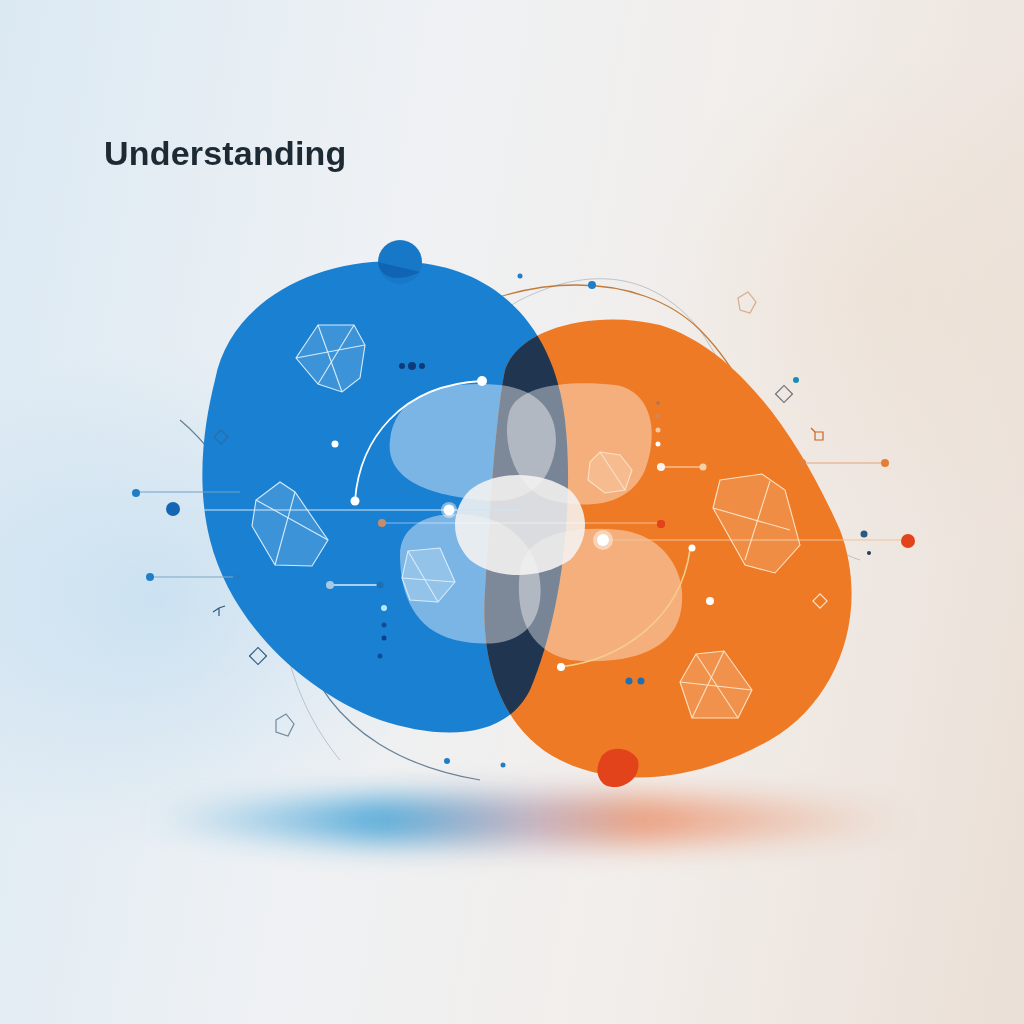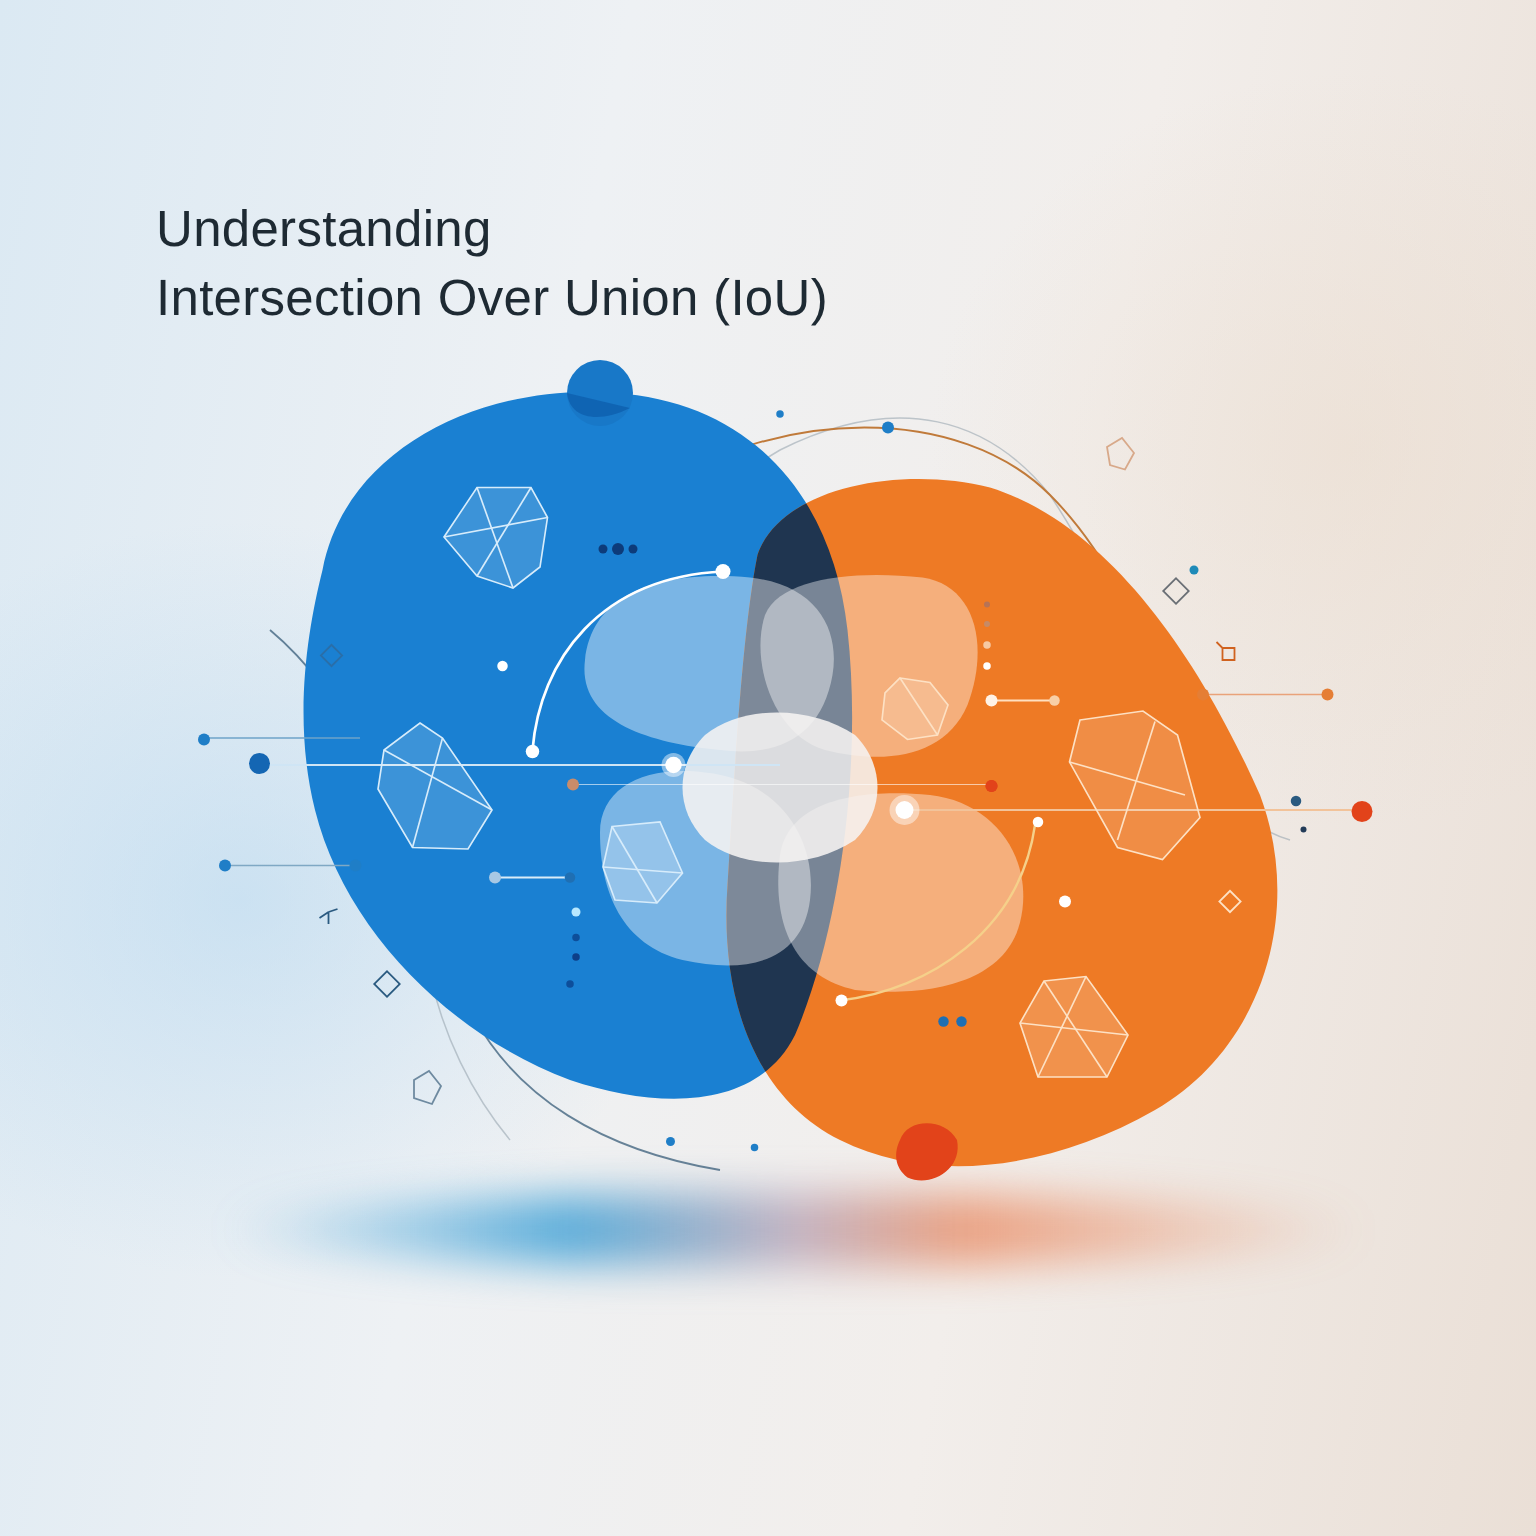--- a/index.html
+++ b/index.html
@@ -2,36 +2,35 @@
 <html><head>
 <meta charset="utf-8">
 <style>
   html, body { margin:0; padding:0; }
   body { width:1024px; height:1024px; overflow:hidden; position:relative;
     background: linear-gradient(100deg, #dbe9f3 0%, #eef1f4 35%, #f2eeeb 65%, #eadfd6 100%);
     font-family: "Liberation Sans", sans-serif; }
   .bg-glow { position:absolute; inset:0;
     background: radial-gradient(ellipse 420px 360px at 160px 600px, rgba(180,215,240,0.55), transparent 70%),
                 radial-gradient(ellipse 400px 360px at 900px 300px, rgba(235,220,205,0.5), transparent 70%); }
-  .title { position:absolute; left:104px; top:130px; color:#1e2a33; font-weight:normal; line-height:46px; }
+  .title { position:absolute; left:104px; top:130px; color:#1e2a33; font-weight:bold; line-height:46px; }
   .title .l1 { font-size:34px; letter-spacing:0.2px; display:block; }
   .title .l2 { font-size:34px; letter-spacing:0.2px; display:block; }
   .shadow { position:absolute; left:150px; top:795px; width:760px; height:50px;
     background: linear-gradient(90deg, rgba(40,150,210,0) 0%, rgba(40,150,210,0.75) 30%, rgba(150,120,150,0.5) 50%, rgba(230,110,60,0.6) 65%, rgba(240,170,120,0) 100%);
     filter: blur(14px); border-radius:50%; }
   svg.art { position:absolute; left:0; top:0; }
 </style>
 </head>
 <body>
 
 <div class="bg-glow"></div>
 
 <div class="title">
   <span class="l1">Understanding</span>
-  <span class="l2">Intersection Over Union (IoU)</span>
 </div>
 
 <div class="shadow"></div>
 
 <svg class="art" width="1024" height="1024" viewBox="0 0 1024 1024">
   <defs>
     <clipPath id="clipBlue">
       <path d="M215 380 C 230 300, 320 255, 410 262 C 500 268, 555 330, 565 420 C 575 510, 560 620, 530 690 C 505 740, 440 740, 380 720 C 300 690, 230 620, 210 540 C 195 480, 205 420, 215 380 Z"></path>
     </clipPath>
   </defs>

